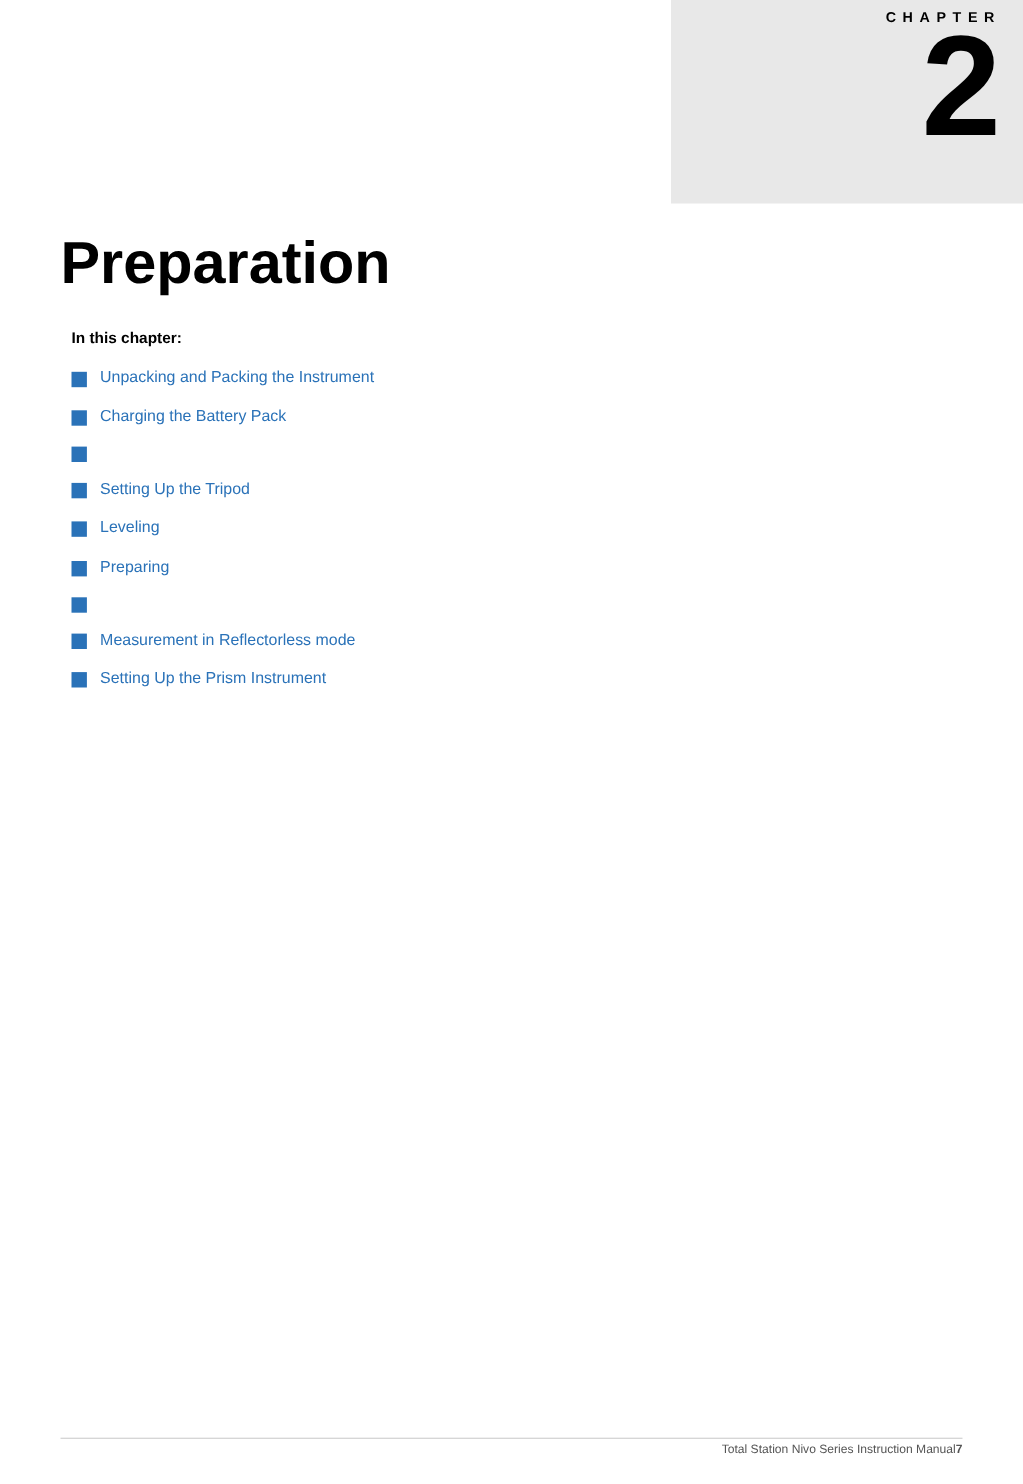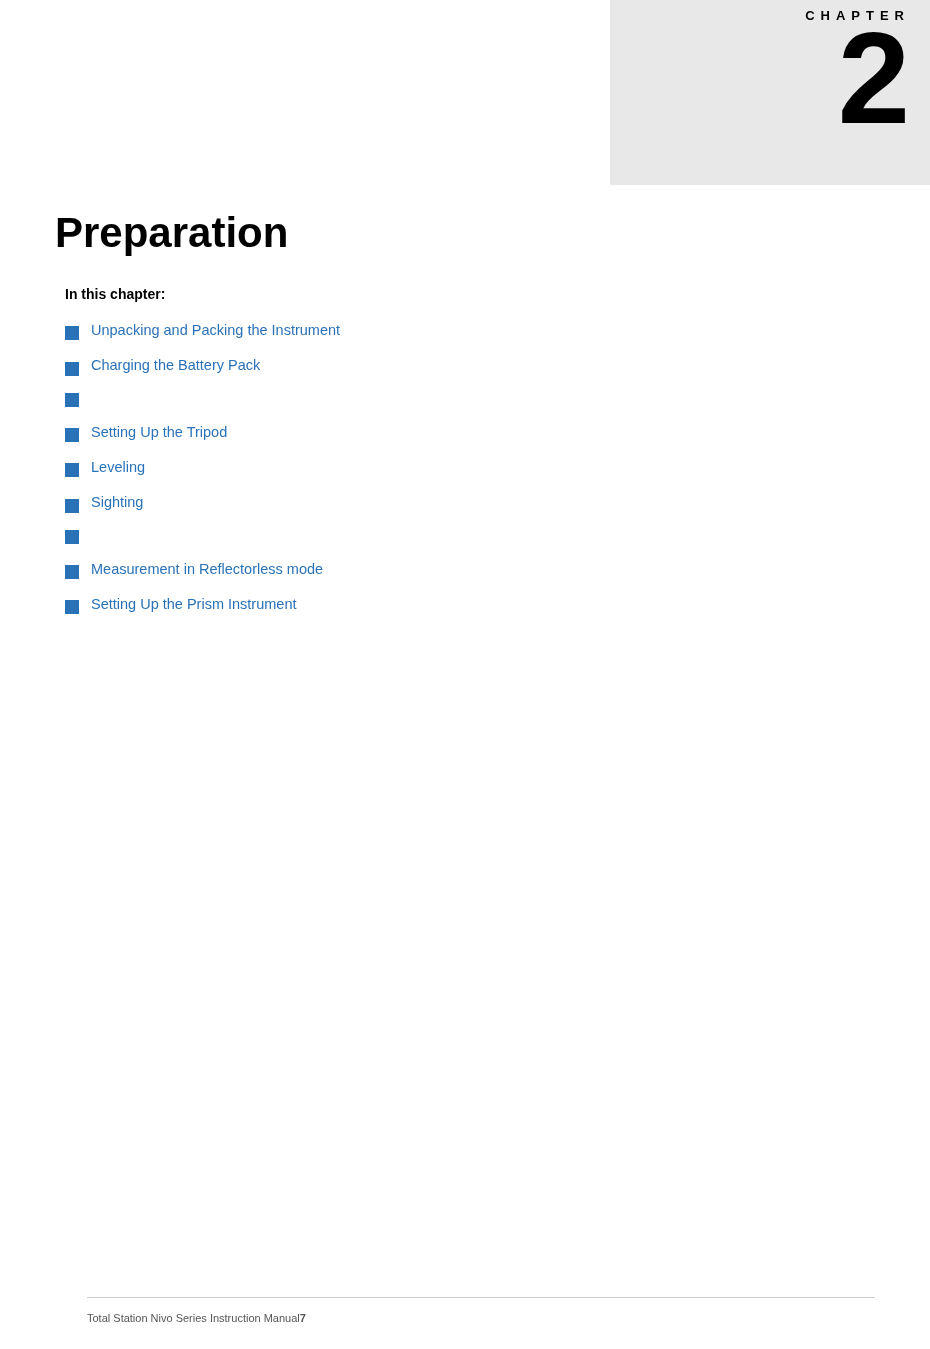--- a/index.html
+++ b/index.html
@@ -59,21 +59,21 @@
 
     
     .main-content {
       position: absolute;
       top: 210px;
       left: 55px;
       right: 55px;
     }
 
     .page-title {
-      font-size: 42px;
+      font-size: 54px;
       font-weight: bold;
       color: #000000;
       margin-bottom: 30px;
       line-height: 1.1;
     }
 
     .in-this-chapter {
       font-size: 14px;
       font-weight: bold;
       color: #000000;
@@ -81,21 +81,21 @@
       margin-left: 10px;
     }
 
     .toc-list {
       list-style: none;
       margin-left: 10px;
     }
 
     .toc-list li {
       display: flex;
-      align-items: flex-end;
+      align-items: center;
       margin-bottom: 14px;
       font-size: 14.5px;
       color: #2a72b8;
       margin-top: 15px;
     }
 
     .toc-bullet {
       display: inline-block;
       width: 14px;
       height: 14px;
@@ -113,25 +113,24 @@
       line-height: 1.4;
     }
 
     
     .page-footer {
       position: absolute;
       bottom: 25px;
       left: 55px;
       right: 55px;
       display: flex;
-      justify-content: flex-start;
+      justify-content: flex-end;
       align-items: center;
       border-top: 1px solid #cccccc;
-      padding-top: 14px;
-      margin-left: 32px;
+      padding-top: 4px;
     }
 
     .footer-text {
       font-size: 11px;
       color: #555555;
     }
 
     .footer-page-num {
       font-size: 11px;
       color: #555555;
@@ -170,21 +169,21 @@
         <li>
           <span class="toc-bullet"></span>
           <a href="#" class="toc-link">Setting Up the Tripod</a>
         </li>
         <li>
           <span class="toc-bullet"></span>
           <a href="#" class="toc-link">Leveling</a>
         </li>
         <li>
           <span class="toc-bullet"></span>
-          <a href="#" class="toc-link">Sighting</a>
+          <a href="#" class="toc-link">Preparing</a>
         </li>
         <li>
           <span class="toc-bullet"></span>
         </li>
         <li>
           <span class="toc-bullet"></span>
           <a href="#" class="toc-link">Measurement in Reflectorless mode</a>
         </li>
         <li>
           <span class="toc-bullet"></span>

